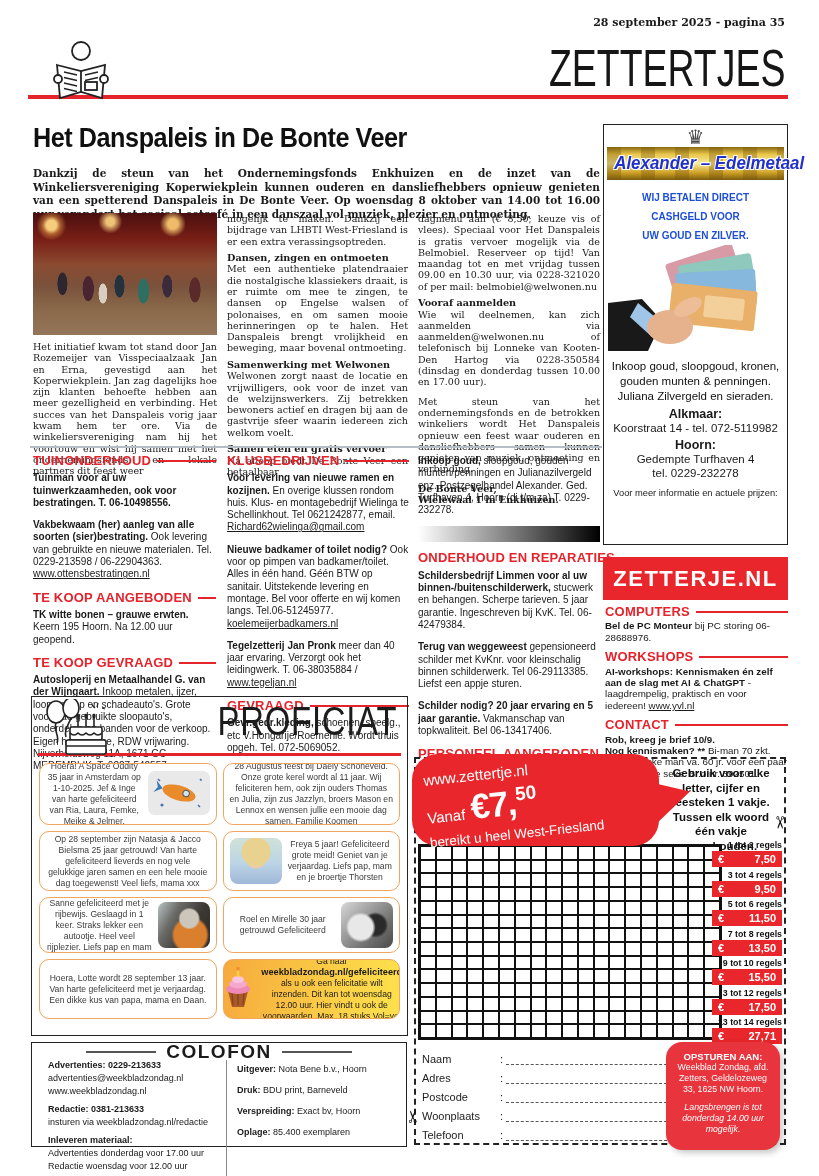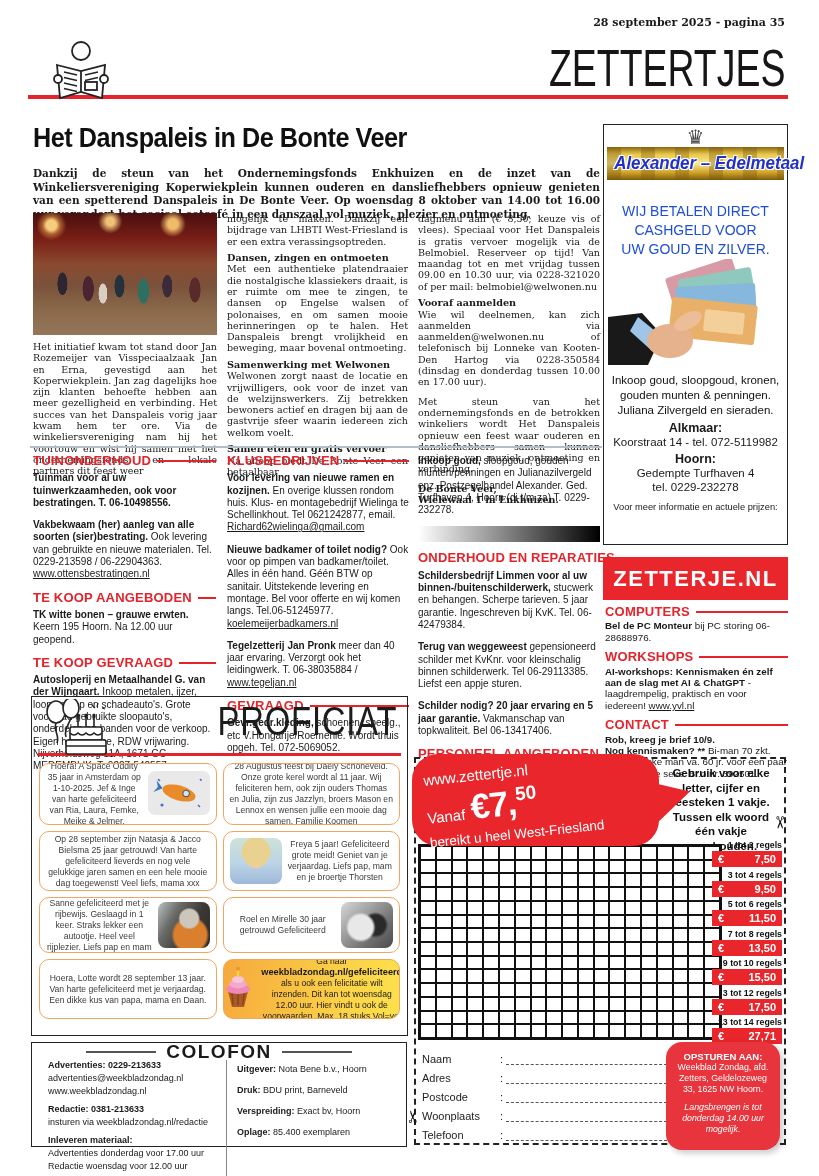--- a/index.html
+++ b/index.html
@@ -55,21 +55,21 @@
   .ad-box{left:603px;top:124px;width:185px;height:421px;border:1.5px solid #222;background:#fff;
           box-sizing:border-box;padding:2px;text-align:center;}
   .crown{font-size:20px;color:#4a4a4a;line-height:20px;}
   .gold-band{margin:0 1px;background:
       repeating-linear-gradient(90deg, rgba(120,85,10,.35) 0 14px, rgba(255,255,255,0) 14px 34px),
       linear-gradient(180deg,#8a6a10 0%,#e9c64a 22%,#f7ec9a 50%,#cfa125 78%,#7a5c0e 100%);
       padding:6px 2px;}
   .gold-brand{font-weight:800;font-style:italic;font-size:18px;color:#2130c8;
       text-shadow:1px 1px 0 #fff,-1px -1px 0 #fff,1px -1px 0 #fff,-1px 1px 0 #fff;
       transform:scaleX(.94);transform-origin:center;white-space:nowrap;}
-  .ad-headline{margin-top:22px;font-size:14px;line-height:19px;font-weight:400;color:#1e4ed8;}
+  .ad-headline{margin-top:8px;font-size:10px;line-height:19px;font-weight:700;color:#1e4ed8;}
   .ad-services{margin-top:4px;font-size:11.5px;line-height:15px;color:#111;}
   .ad-city{font-weight:800;font-size:12.5px;margin-top:3px;}
   .ad-addr{font-size:11.5px;line-height:14px;}
   .ad-info{margin-top:8px;font-size:9.3px;}
   .ad-url{font-size:10.6px;font-weight:800;color:#1e4ed8;letter-spacing:.1px;}
   
   .banner{left:603px;top:557px;width:185px;height:43px;background:#e8262b;display:flex;
           align-items:center;justify-content:center;color:#fff;font-weight:800;font-size:22px;letter-spacing:1.5px;}
   .side{left:605px;top:606px;width:183px;font-size:9.8px;line-height:11.4px;}
   .side .rh{margin-bottom:3px;}

